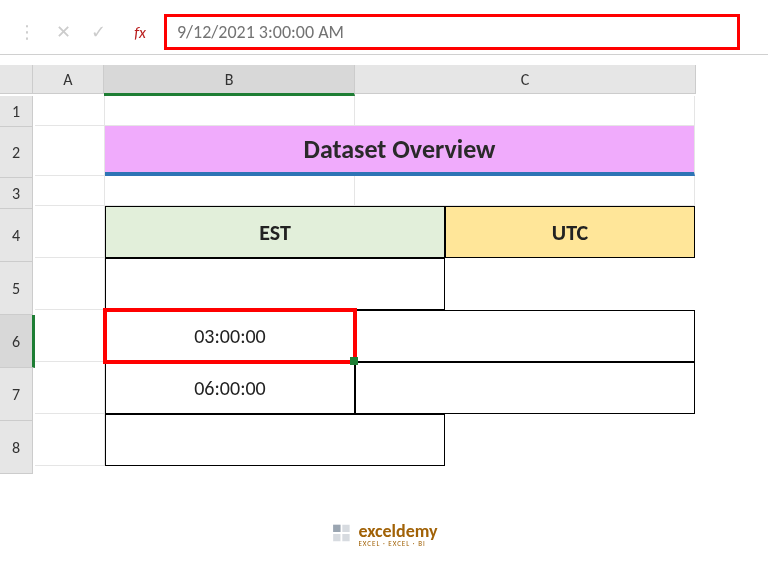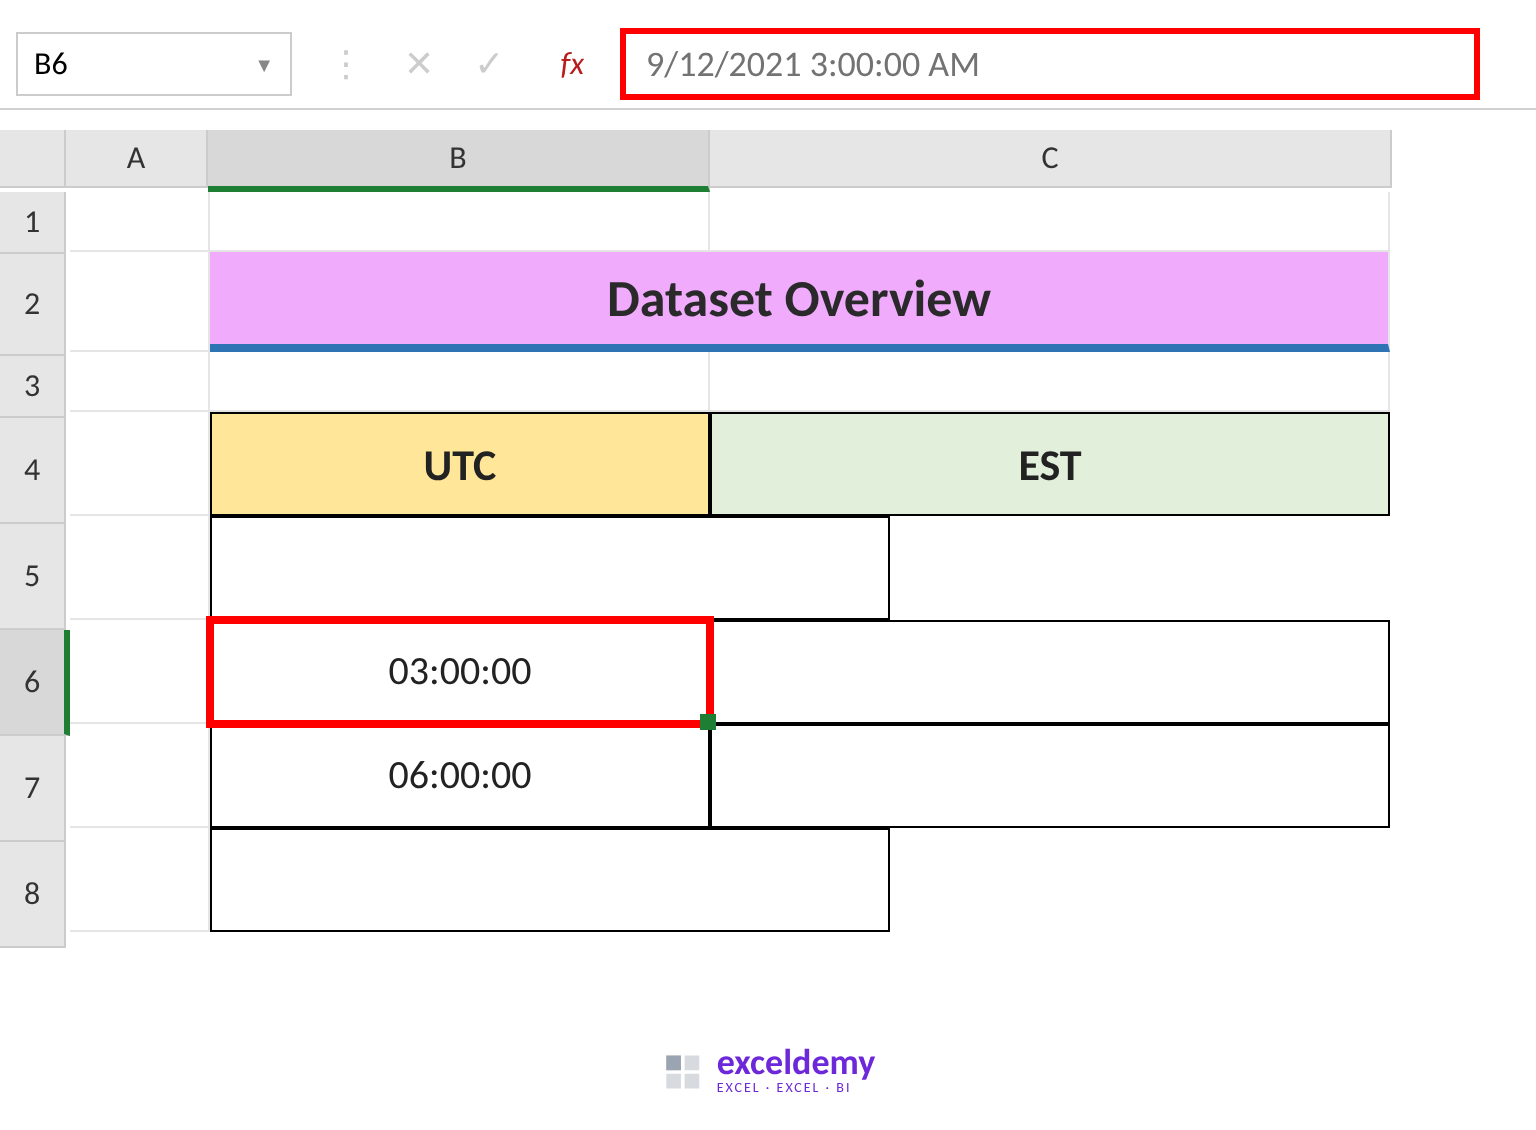--- a/index.html
+++ b/index.html
@@ -180,23 +180,23 @@
       background: #1e7e34;
     }
     
     
     .watermark {
       position: absolute;
       bottom: 18px;
       left: 50%;
       transform: translateX(-50%);
       display: flex;
-      align-items: flex-end;
+      align-items: flex-start;
       gap: 6px;
-      color: #6d28d9;
+      color: #a16207;
     }
     .watermark .icon {
       width: 22px;
       height: 22px;
     }
     .watermark-text {
       display: flex;
       flex-direction: column;
       line-height: 1;
     }
@@ -213,24 +213,20 @@
       display: flex;
     }
     .grid-body {
       display: flex;
     }
   </style>
 </head>
 <body>
 
 <div class="formula-bar">
-  <div class="name-box">
-    <span>B6</span>
-    <span class="name-box-dropdown">▼</span>
-  </div>
   <div class="formula-controls">
     <span>⋮</span>
     <span>✕</span>
     <span>✓</span>
   </div>
   <span class="fx-label">fx</span>
   <div class="formula-input">
     <span>9/12/2021  3:00:00 AM</span>
   </div>
 </div>
@@ -270,22 +266,22 @@
         </div>
 
         <div class="row">
           <div class="cell col-A r3"></div>
           <div class="cell col-B r3"></div>
           <div class="cell col-C r3"></div>
         </div>
 
         <div class="row">
           <div class="cell col-A r4"></div>
+          <div class="cell col-C r4 th-est">EST</div>
           <div class="cell col-B r4 th-utc">UTC</div>
-          <div class="cell col-C r4 th-est">EST</div>
         </div>
 
         <div class="row">
           <div class="cell col-A r5"></div>
           <div class="cell col-C r5 data-cell"></div>
         </div>
 
         <div class="row">
           <div class="cell col-A r6"></div>
           <div class="cell col-B r6 data-cell selected-cell">

